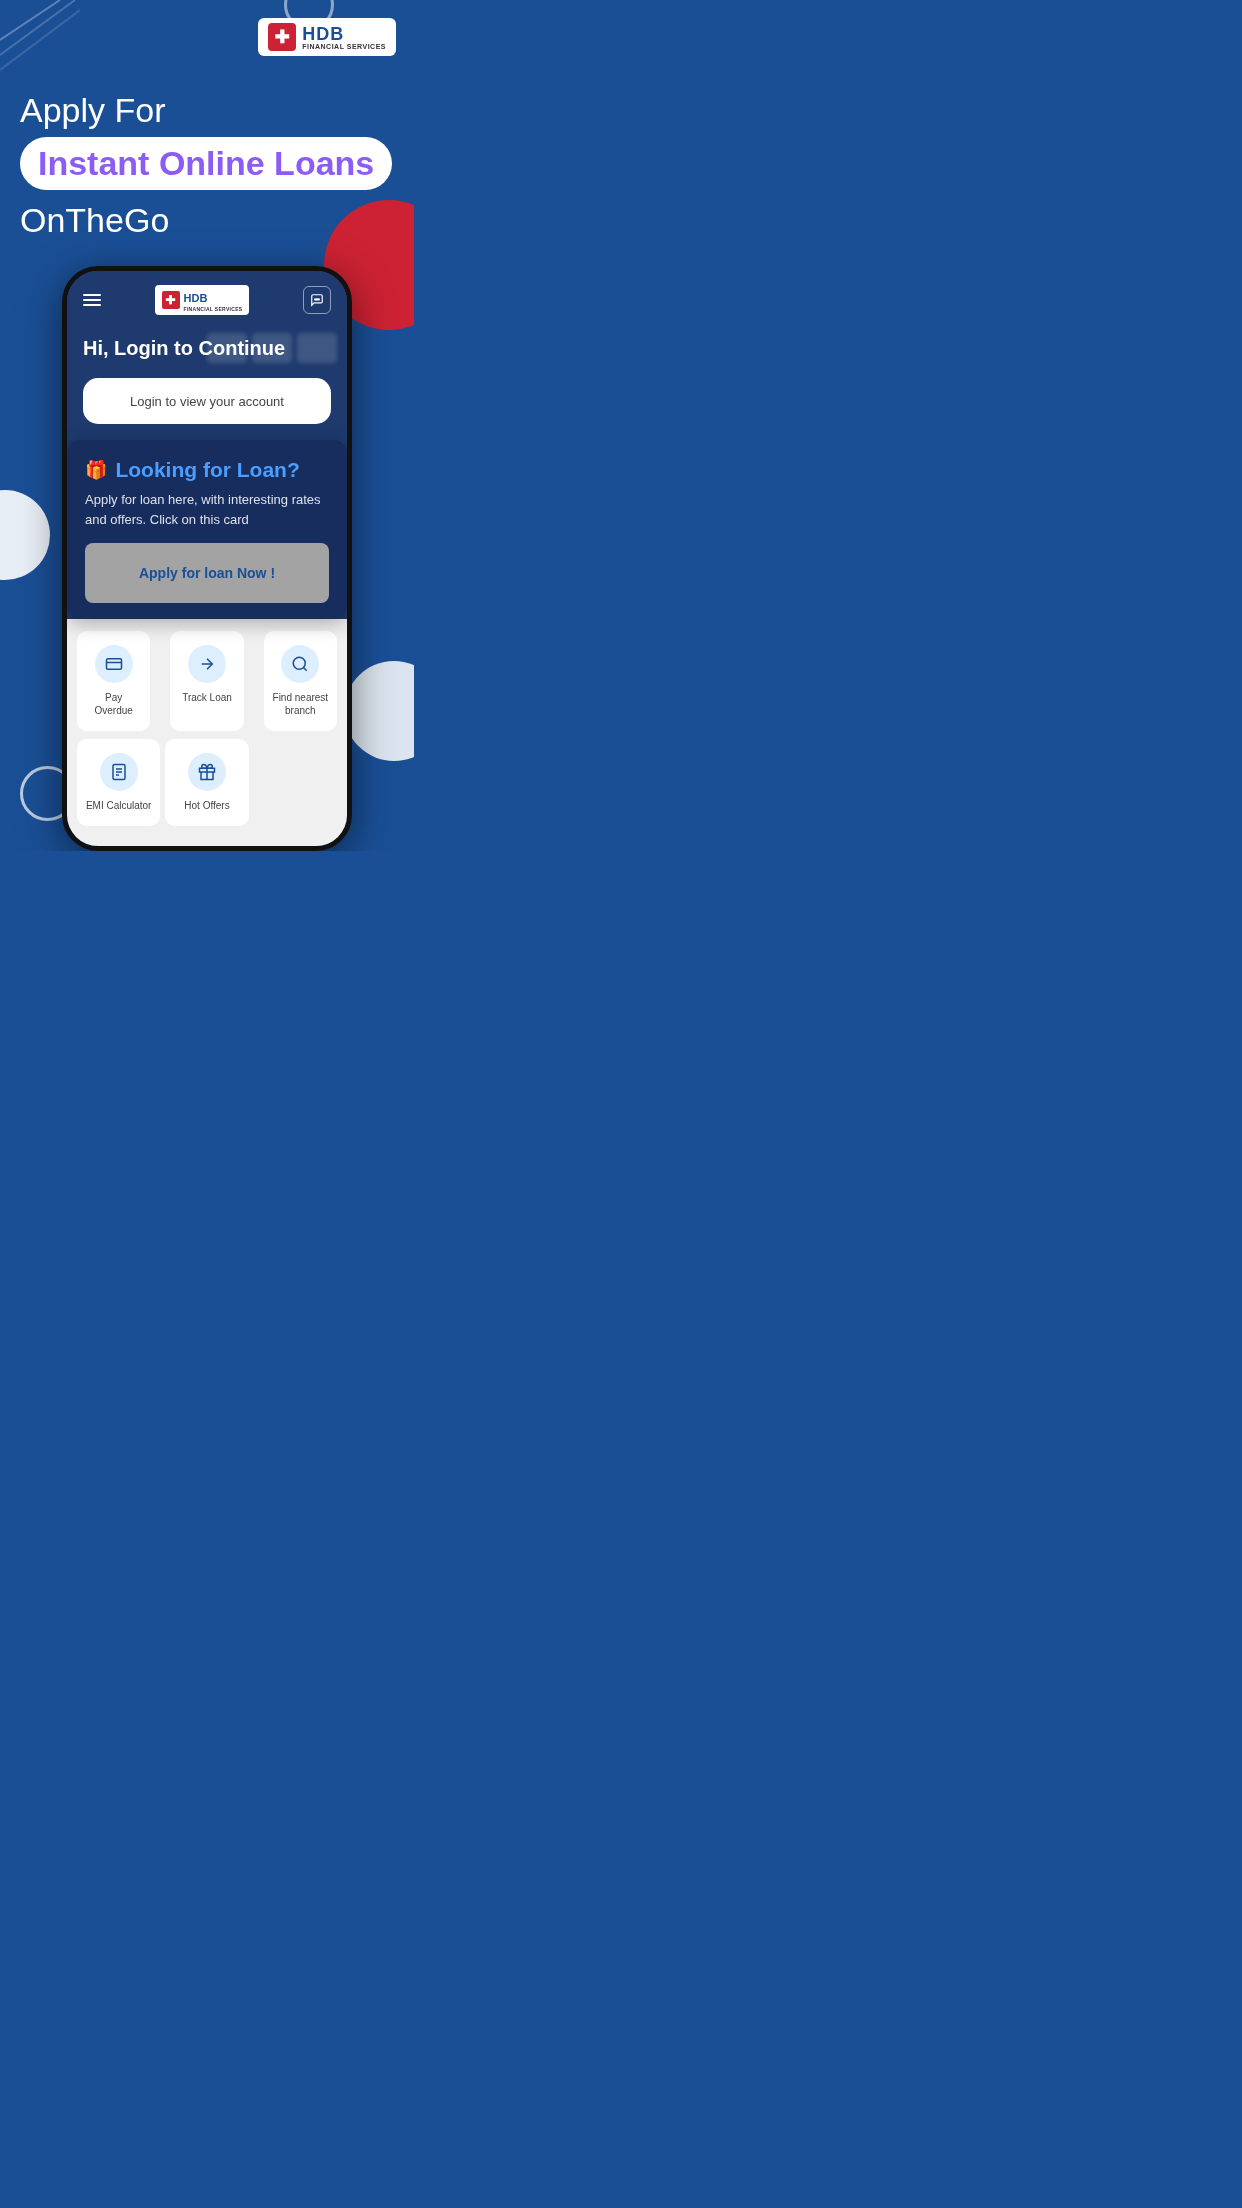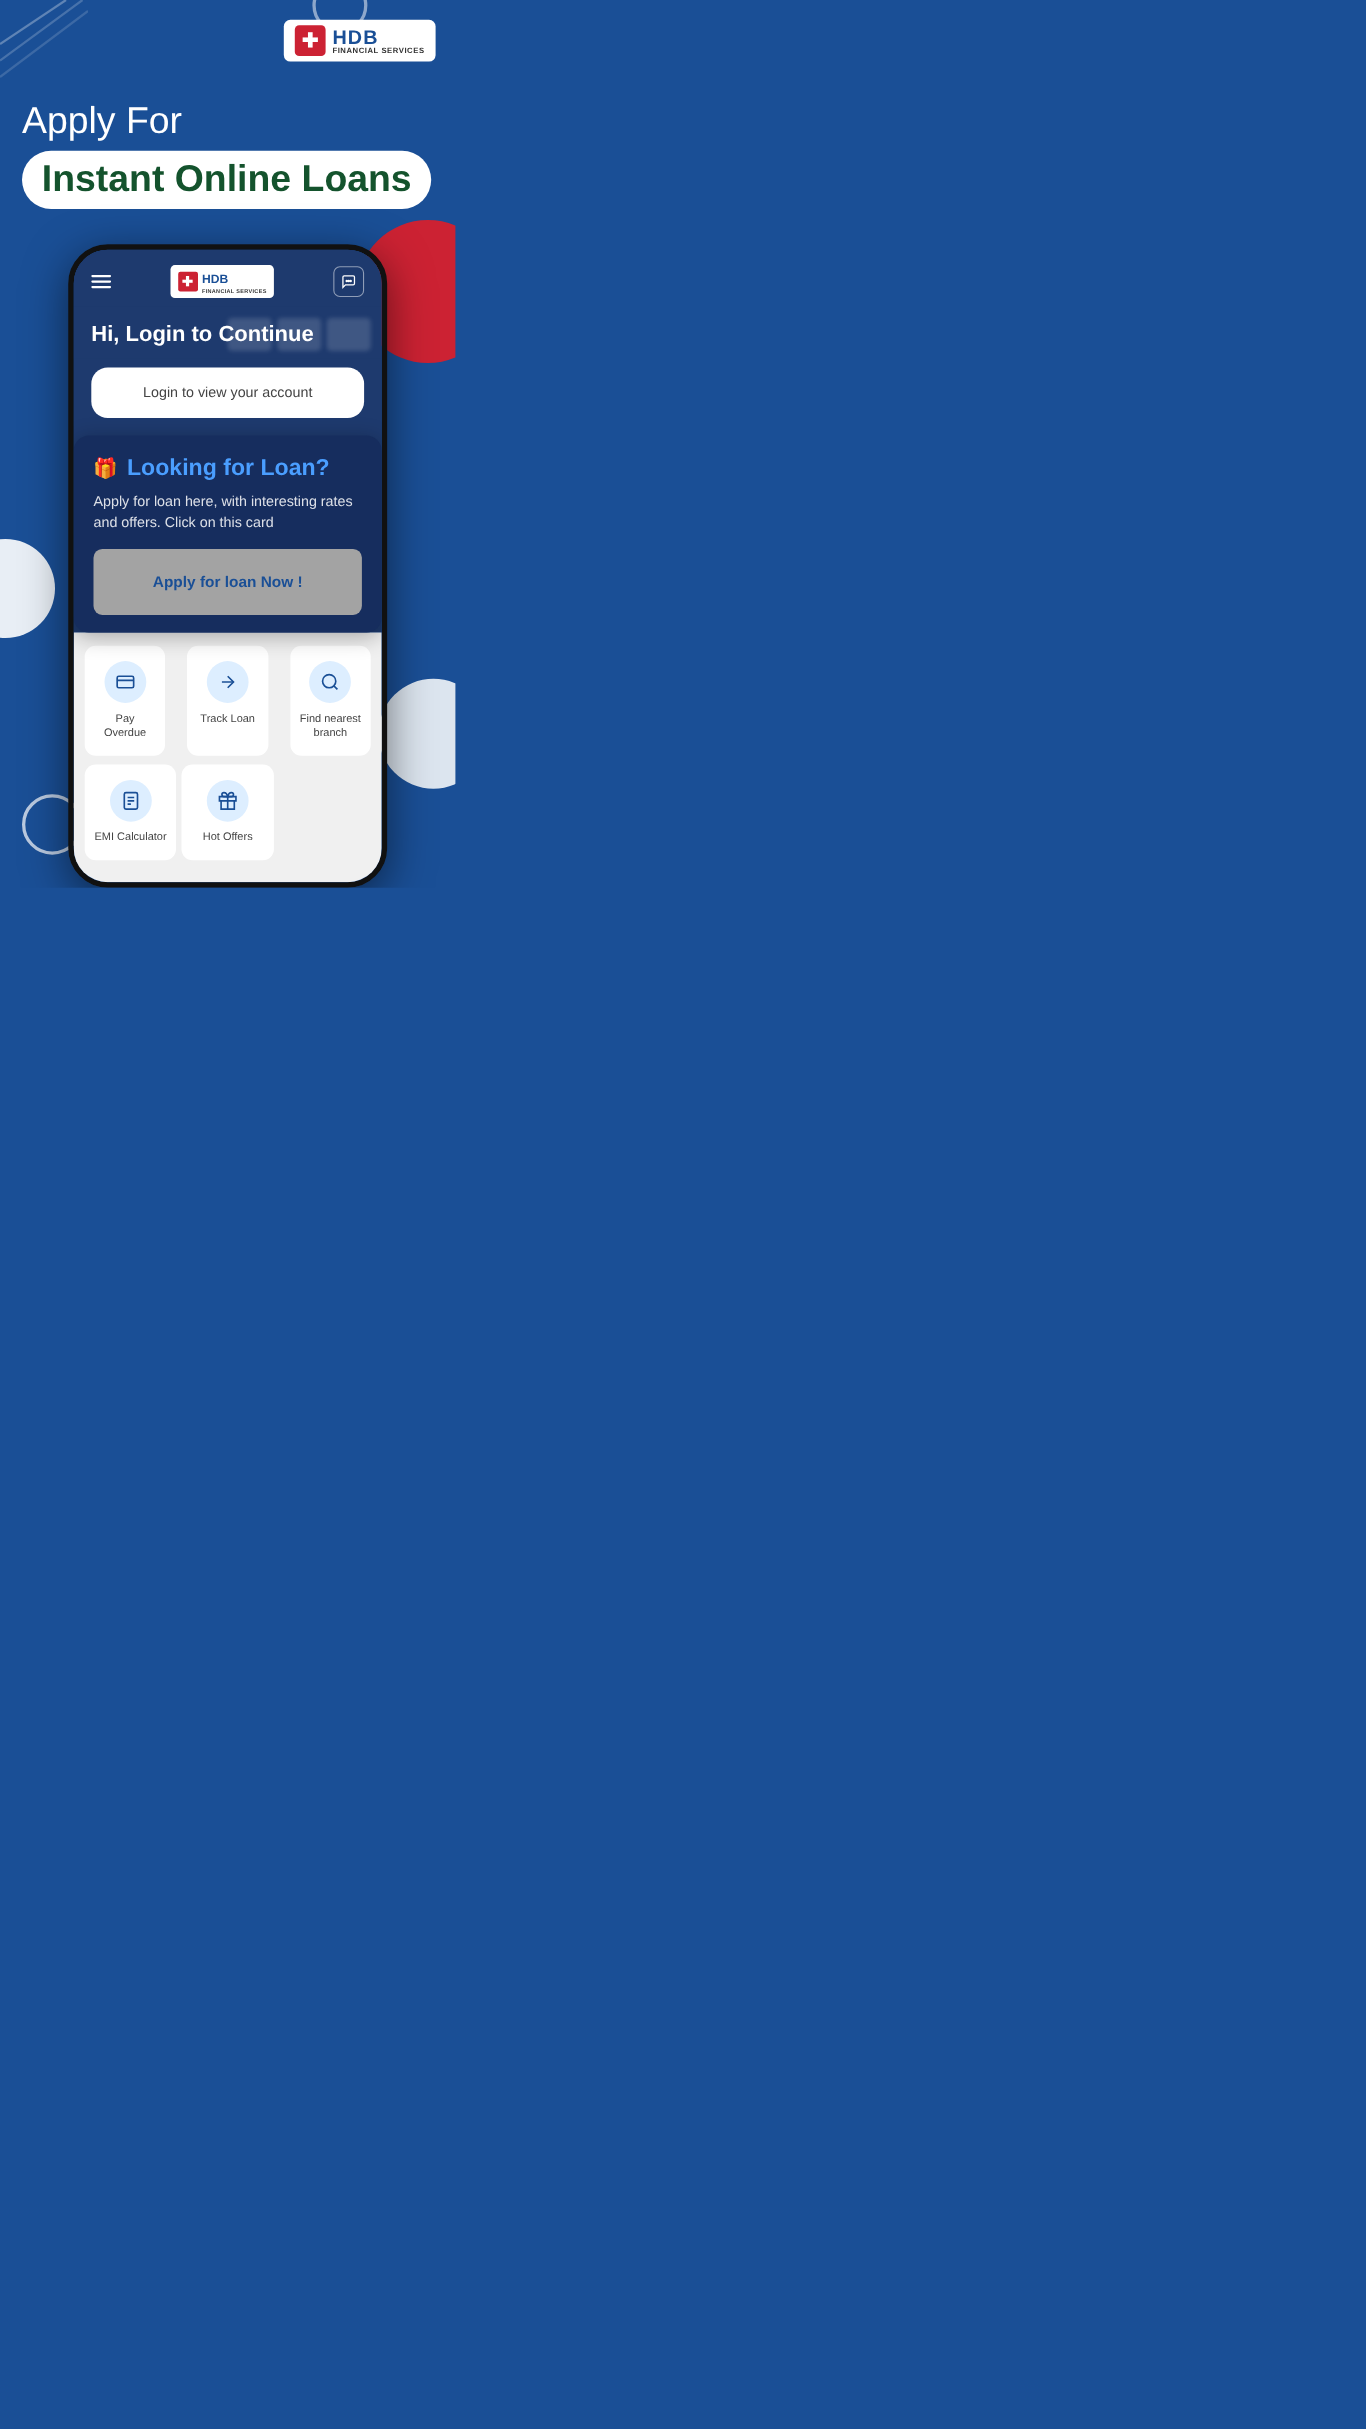--- a/index.html
+++ b/index.html
@@ -135,21 +135,21 @@
     .headline-instant-wrapper {
       background: white;
       border-radius: 30px;
       display: inline-block;
       padding: 6px 18px;
       margin: 6px 0;
     }
 
     .headline-instant {
       font-size: 34px;
-      color: #14532d;
+      color: #8b5cf6;
       font-weight: 900;
       line-height: 1.2;
     }
 
     .headline-on-the-go {
       font-size: 34px;
       color: white;
       font-weight: 500;
       line-height: 1.2;
       display: block;
@@ -411,20 +411,21 @@
   </div>
 </div>
 
 <div class="page-content">
 
   <div>
     <div class="headline-apply">Apply For</div>
     <div class="headline-instant-wrapper">
       <span class="headline-instant">Instant Online Loans</span>
     </div>
+    <span class="headline-on-the-go">OnTheGo</span>
   </div>
 
   <div class="full-phone-wrapper">
     <div class="phone-border">
 
       <div class="phone-bg-top">
 
         <div class="phone-top-bar">
           <div class="hamburger-icon">
             <span></span>

